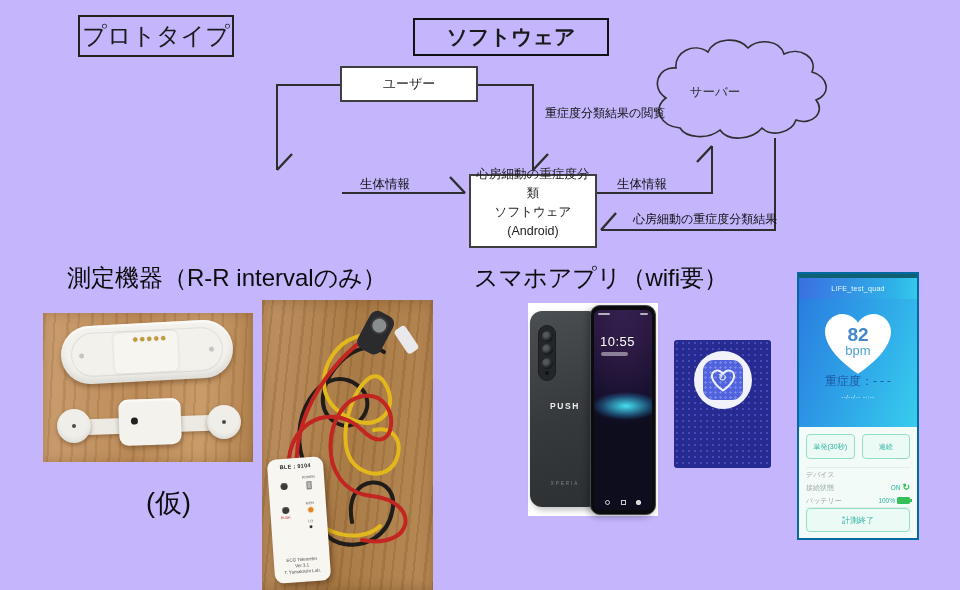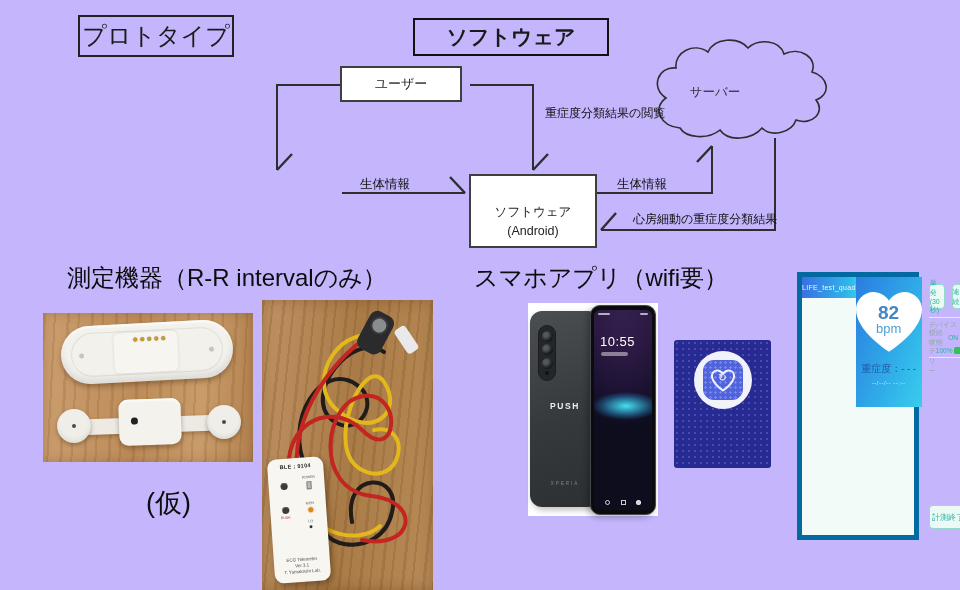--- a/index.html
+++ b/index.html
@@ -14,21 +14,21 @@
   .proto-box { left:78px; top:15px; width:156px; height:42px; border:2px solid #222;
     display:flex; align-items:center; justify-content:center; font-size:24px; }
   .title-box { left:413px; top:18px; width:196px; height:38px; border:2px solid #111;
     display:flex; align-items:center; justify-content:center; font-size:21px; font-weight:bold; }
 
   
   #diagram-svg { left:0; top:0; width:960px; height:262px; }
   #diagram-svg path { stroke:#2e2e2e; fill:none; }
   .dbox { background:#fff; border:2px solid #3f3f3f; display:flex; flex-direction:column;
     align-items:center; justify-content:center; text-align:center; font-size:12.5px; color:#222; }
-  .user-box     { left:340px; top:66px;  width:122px; height:36px; font-size:13px; }
+  .user-box     { left:340px; top:66px;  width:138px; height:36px; font-size:13px; }
   .sensor-box   { left:211px; top:174px; width:131px; height:40px; line-height:17px; }
   .software-box { left:469px; top:174px; width:128px; height:74px; justify-content:flex-end;
                   padding-bottom:5px; line-height:19px; }
   .server-label { left:660px; top:84px; width:110px; text-align:center; font-size:12.5px; color:#333; }
   .elabel { font-size:12.5px; color:#111; white-space:nowrap; }
   .el-bio-left  { left:360px; top:176px; }
   .el-view      { left:537px; top:105px; font-size:12px;margin-left:8px; }
   .el-bio-right { left:617px; top:176px; }
   .el-result    { left:633px; top:211px; font-size:12px; }
 
@@ -126,34 +126,34 @@
     background-size:6px 6px; display:flex; flex-direction:column; align-items:center; }
   .ai-circle { margin-top:11px; width:58px; height:58px; border-radius:50%; background:#f1f2fa;
     display:flex; align-items:center; justify-content:center; }
   .ai-square { width:40px; height:40px; border-radius:11px; background:#5063dd;
     background-image:radial-gradient(rgba(190,200,255,.35) 1px, rgba(0,0,0,0) 1.2px); background-size:5px 5px;
     display:flex; align-items:center; justify-content:center; position:relative; }
   .ai-sync { position:absolute; color:#d6ddfa; font-size:10px; font-weight:bold; top:12px; }
   .ai-caption { margin-top:7px; text-align:center; color:#e7e6fc; font-size:16px; line-height:20px; font-weight:600; }
 
   
-  .appshot { left:797px; top:272px; width:122px; height:268px; border:5px solid #0369a1;
-    display:flex; background:#f3fbf8; }
+  .appshot { left:797px; top:272px; width:122px; height:268px; border:2px solid #0369a1;
+    display:flex; flex-direction:column; background:#f3fbf8; }
   .as-status { height:4px; background:#0e6073; }
   .as-bar { height:21px; background:linear-gradient(95deg,#3a6fe2,#2fb2e8 80%,#35c9ec);
     display:flex; align-items:center; justify-content:center; }
   .as-title { color:#eaf6ff; font-size:7px; letter-spacing:.3px; }
   .as-main { height:130px; background:linear-gradient(110deg,#2a7de0 0%,#2fa9e8 55%,#38cdee 100%);
     display:flex; flex-direction:column; align-items:center; position:relative; }
   .heart-wrap { position:relative; width:66px; height:59px; margin-top:15px; }
   .heart-wrap svg { position:absolute; inset:0; }
   .heart-text { position:absolute; inset:0; display:flex; flex-direction:column; align-items:center; }
   .bpm-num { margin-top:11px; font-size:19px; font-weight:bold; color:#4187c9; line-height:20px; }
   .bpm-unit { font-size:13px; color:#4d9fd2; line-height:11px; }
-  .sev-text { margin-top:11px; font-size:10px; color:#1d4f9c; opacity:.9;font-family:Liberation Serif, serif; }
+  .sev-text { font-size:12px; color:#1d4f9c; opacity:.9;font-family:Liberation Serif, serif; }
   .ts-text { margin-top:4px; font-size:6px; color:rgba(235,248,255,.85); letter-spacing:.5px; }
   .as-panel { flex:1; display:flex; flex-direction:column; padding:7px 7px 6px; }
   .btn-row { display:flex; gap:7px; }
   .app-btn { flex:1; height:25px; background:#ecfaf5; border:1.5px solid #92ddca; border-radius:4px;
     color:#2cb2a2; font-size:7px; display:flex; align-items:center; justify-content:center; cursor:pointer; }
   .stat-list { margin-top:8px; border-top:1px solid #dfeee9; }
   .stat-row { height:13px; display:flex; justify-content:space-between; align-items:center; }
   .stat-label { font-size:7px; color:#94a9a8; }
   .stat-val { display:flex; align-items:center; gap:2px; }
   .stat-val span.v { font-size:6.5px; color:#2cb2a2; }
@@ -190,20 +190,21 @@
     <path d="M597 193 H712 V146" stroke-width="2"></path>
     <path d="M712 146 L697 162" stroke-width="2.4"></path>
     <path d="M775 138 V230 H601" stroke-width="2"></path>
     <path d="M601 230 L616 213" stroke-width="2.4"></path>
   </svg>
 
   <div class="abs dbox user-box">
     <span>ユーザー</span>
   </div>
   <div class="abs dbox software-box">
+    <span>心房細動の重症度分類</span>
     <span>ソフトウェア(Android)</span>
   </div>
   <div class="abs server-label">サーバー</div>
 
   <div class="abs elabel el-bio-left">生体情報</div>
   <div class="abs elabel el-view">重症度分類結果の閲覧</div>
   <div class="abs elabel el-bio-right">生体情報</div>
   <div class="abs elabel el-result">心房細動の重症度分類結果</div>
 
   <div class="abs heading h-left">測定機器（R-R intervalのみ）</div>

